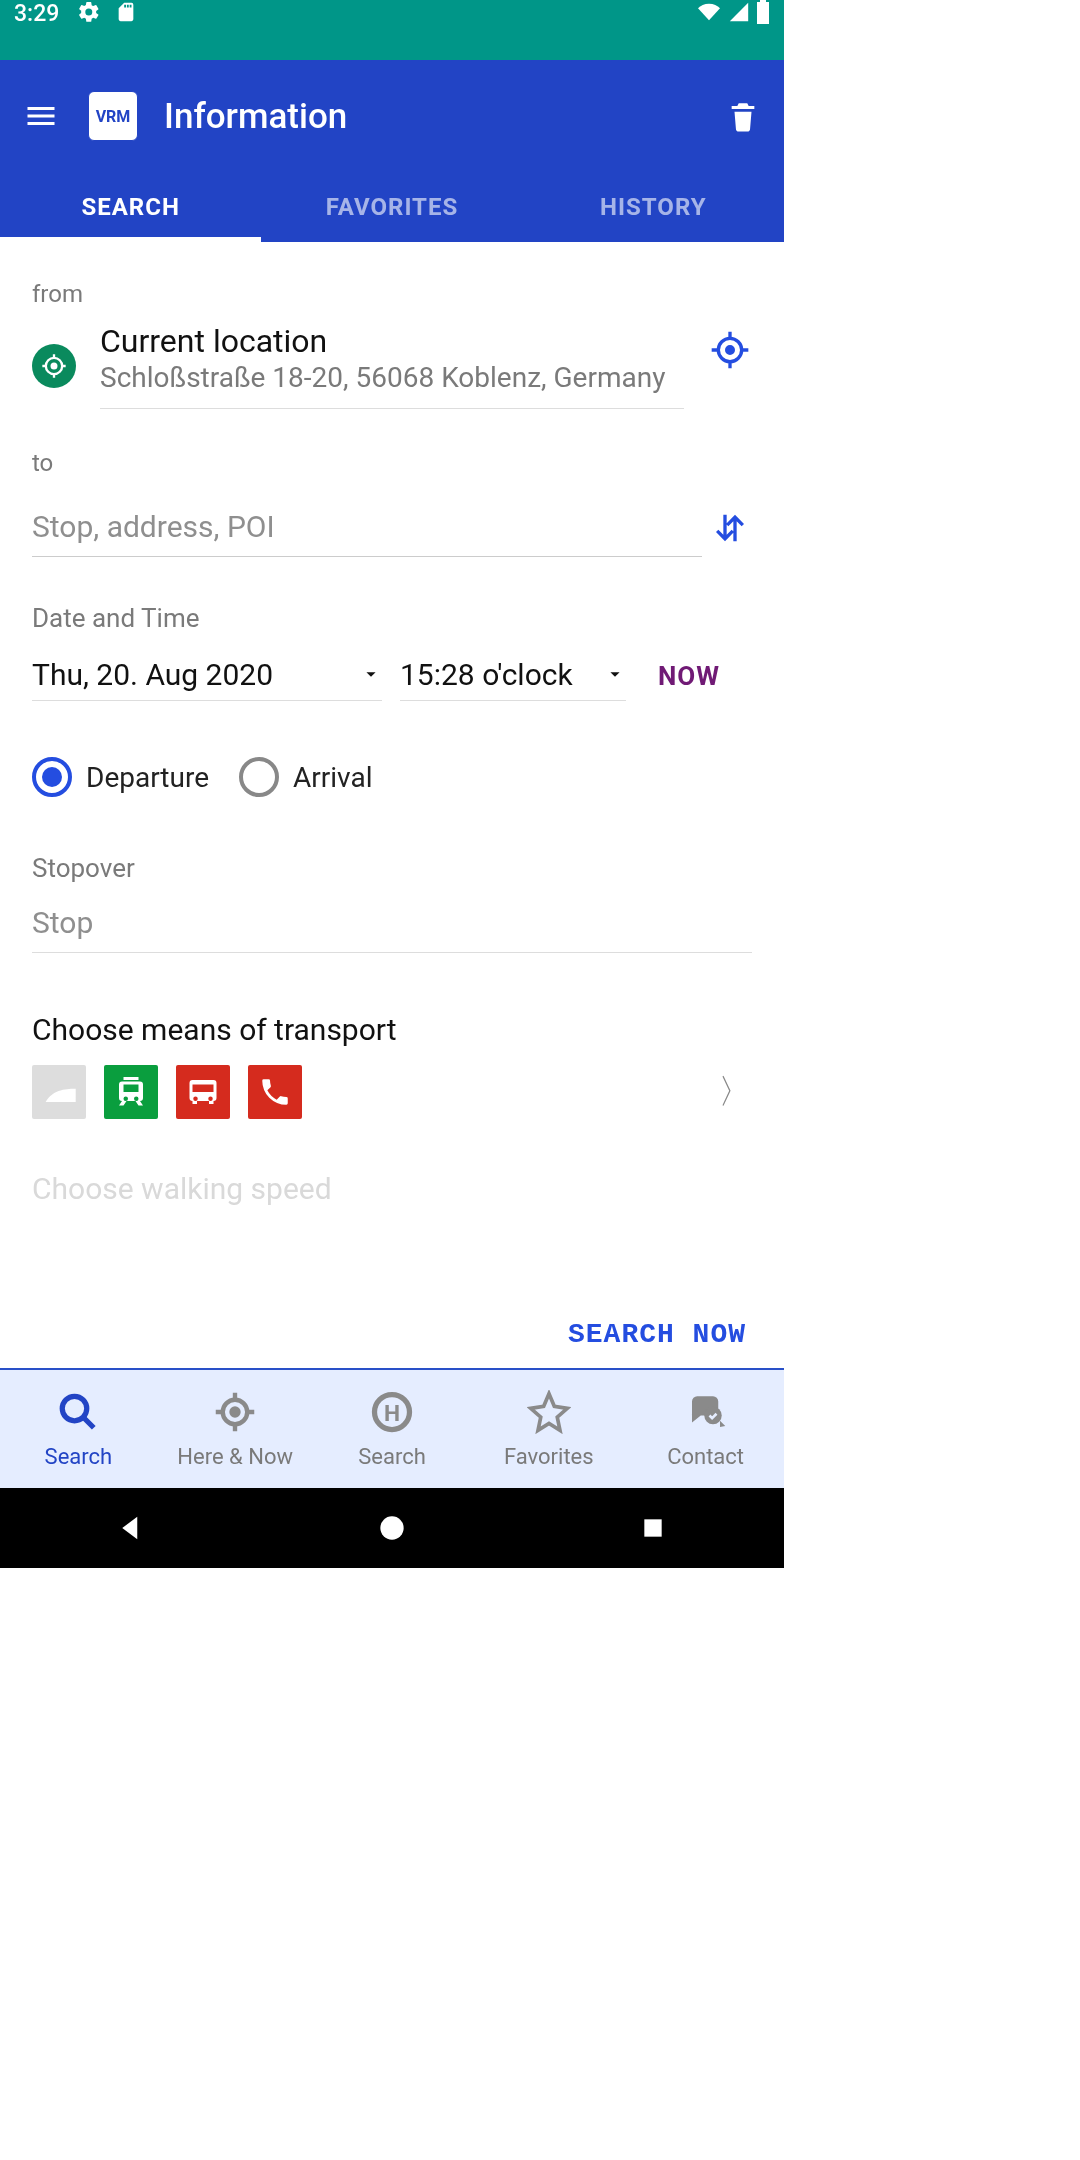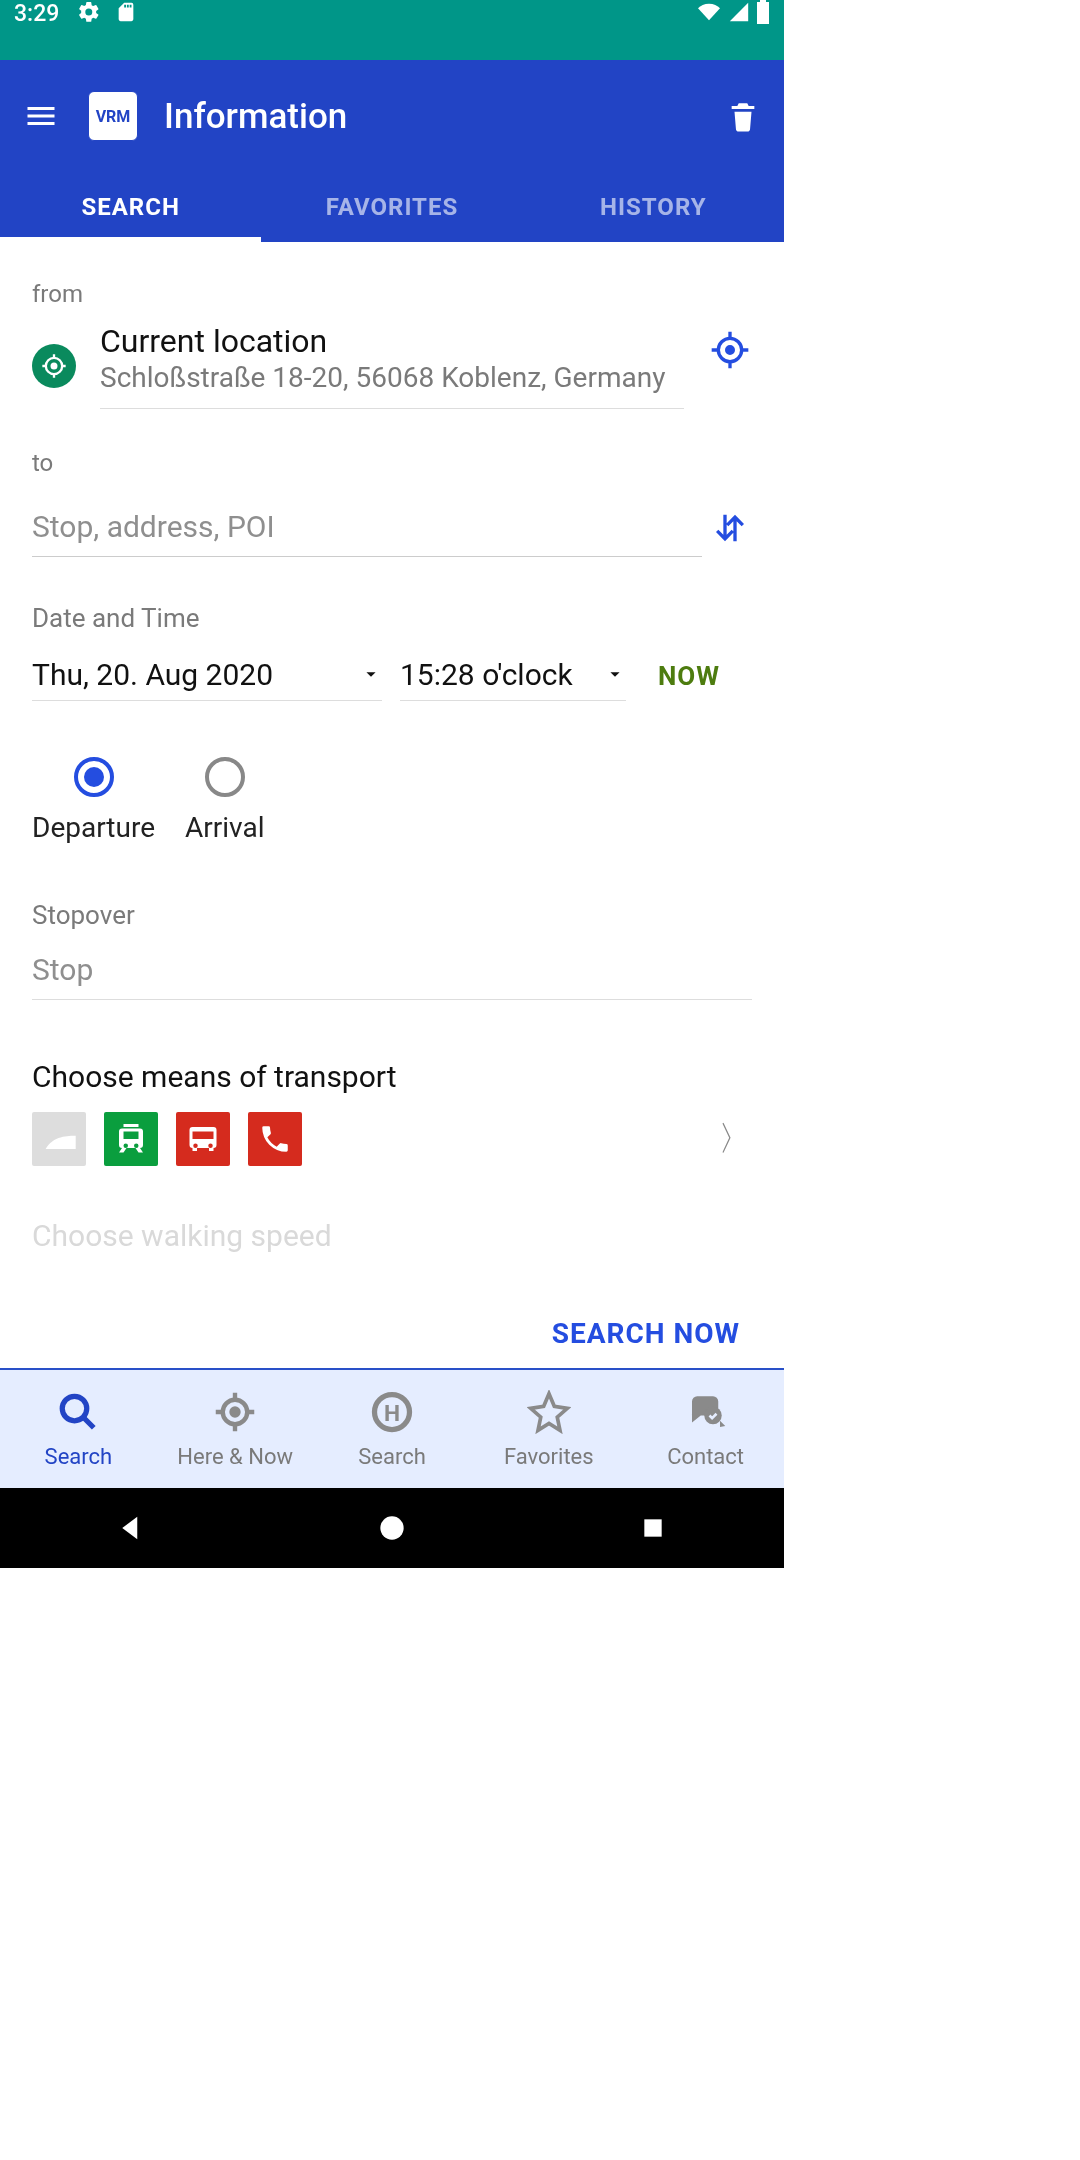--- a/index.html
+++ b/index.html
@@ -44,45 +44,45 @@
   .to-field { flex:1; border-bottom:1px solid #ccc; padding: 10px 0 12px 0; }
   .placeholder { color:#8f8f8f; font-size:30px; }
   .swap { width:44px; height:44px; display:flex; align-items:center; justify-content:center; color:#244de0; }
 
   .dt-label { color:#7a7a7a; font-size:26px; margin-top: 46px; }
   .dt-row { display:flex; align-items:flex-end; margin-top: 24px; gap: 18px; }
   .dd { display:flex; align-items:center; border-bottom:1px solid #ddd; padding-bottom: 8px; font-size:30px; color:#111; }
   .dd.date { flex: 0 0 350px; justify-content: space-between; }
   .dd.time { flex: 0 0 226px; justify-content: space-between; }
   .caret { margin-left:10px; }
-  .now-btn { color:#4d7c0f; font-size:26px; font-weight:700; letter-spacing:1px; margin-left:14px; margin-bottom: 10px;}
+  .now-btn { color:#701a75; font-size:26px; font-weight:700; letter-spacing:1px; margin-left:14px; margin-bottom: 10px;}
 
   .radio-row { display:flex; gap:30px; margin-top: 56px; align-items:center; }
-  .radio-opt { display:flex; align-items:center; gap: 14px; font-size:28px; color:#222;flex-direction:column;}
+  .radio-opt { display:flex; align-items:center; gap: 14px; font-size:28px; color:#222;}
   .radio-outer { width:40px; height:40px; border-radius:50%; border:4px solid #244de0; display:flex; align-items:center; justify-content:center; }
   .radio-outer.off { border-color:#888; }
   .radio-inner { width:20px; height:20px; border-radius:50%; background:#244de0; }
 
   .stopover-label { color:#7a7a7a; font-size:26px; margin-top: 56px; }
   .stopover-field { border-bottom:1px solid #ddd; padding:12px 0 12px 0; margin-top: 10px;}
   .stopover-field .placeholder { font-size:30px; }
 
   .transport-label { font-size:30px; color:#111; margin-top: 59px; }
   .transport-row { display:flex; align-items:center; margin-top: 18px; gap:18px; position:relative;}
   .tile { width:54px; height:54px; display:flex; align-items:center; justify-content:center; border-radius:2px; }
   .tile.train2 { background:#ddd; }
   .tile.tram { background:#0a9e3e; }
   .tile.bus { background:#d52b1e; }
   .tile.call { background:#d52b1e; }
   .arrow-right { position:absolute; right:0; font-size:34px; color:#888; }
 
   .walking-label { font-size:30px; color:#d9d9d9; margin-top: 52px; }
 
   
-  .search-now { position:absolute; right:44px; bottom:14px; color:#244de0; font-size:28px; font-weight:700; letter-spacing:1px; background:#fff; padding: 4px 0 4px 10px;}
+  .search-now { position:absolute; right:38px; bottom:14px; color:#244de0; font-size:28px; font-weight:700; letter-spacing:1px; background:#fff; padding: 4px 0 4px 10px; font-family: Liberation Mono, monospace;}
 
   
   .bottom-nav { height: 120px; background:#e5edff; border-top:2px solid #2950c8; display:flex; }
   .bn-item { flex:1; display:flex; flex-direction:column; align-items:center; justify-content:center; gap:10px; color:#7a7a7a; font-size:22px; }
   .bn-item.active { color:#2244c5; }
   .bn-icon { width:44px; height:44px; display:flex; align-items:center; justify-content:center; }
 
   
   .sys-nav { height: 80px; background:#000; display:flex; align-items:center; justify-content:space-around; }
   .sys-nav .nav-btn { width:40px; height:40px; display:flex; align-items:center; justify-content:center; }

